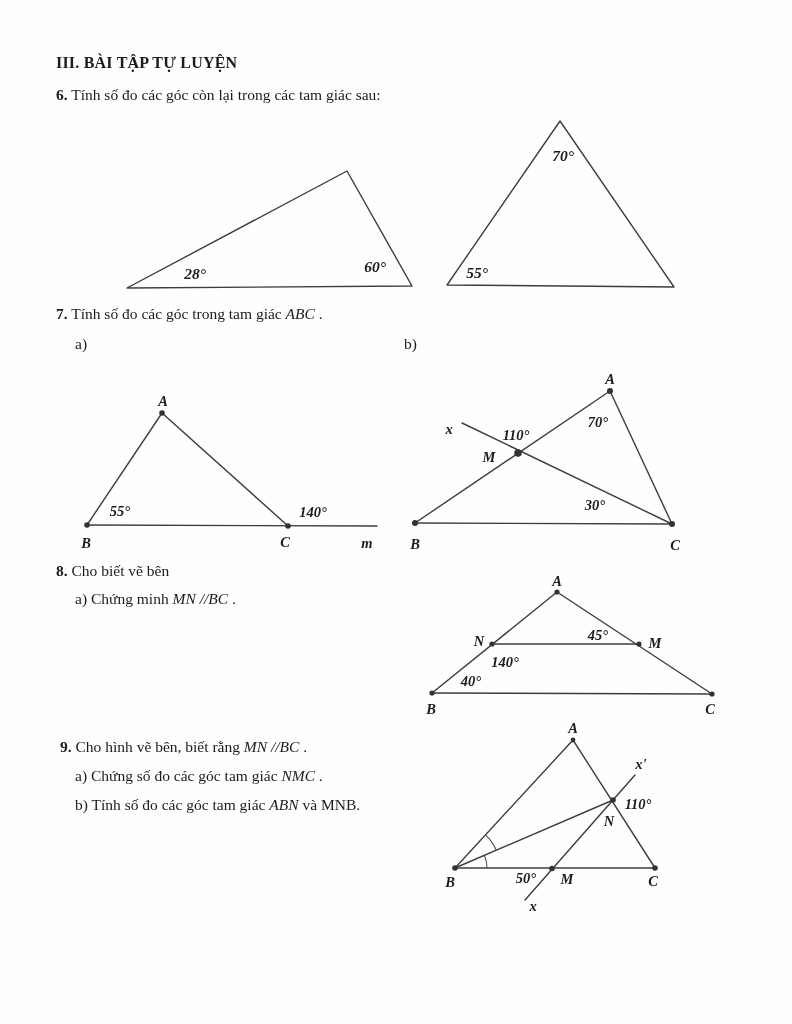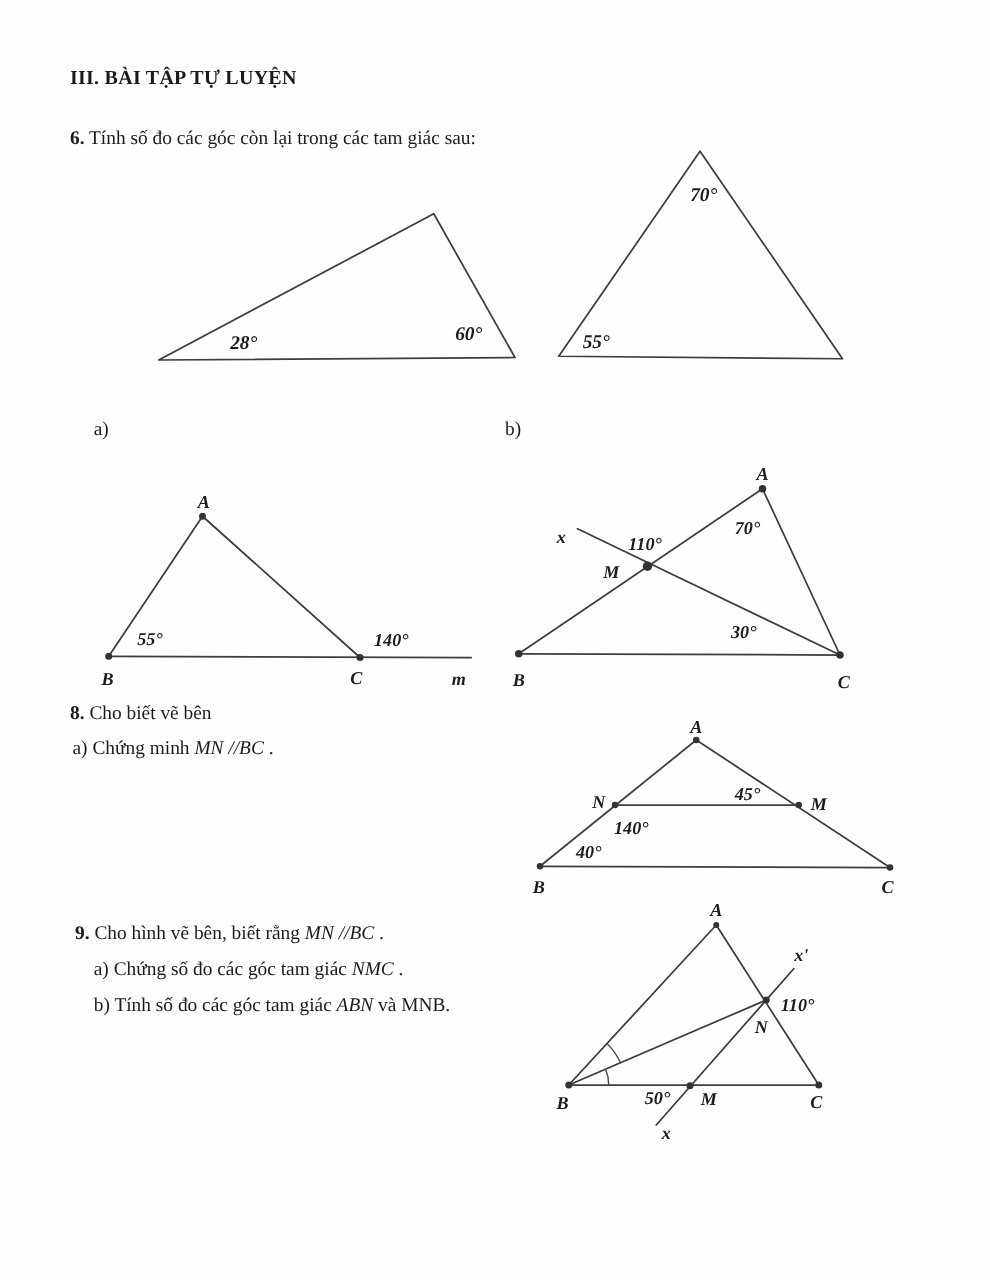--- a/index.html
+++ b/index.html
@@ -34,34 +34,35 @@
   }
   svg text.big { font-size:15.5px; }
 </style>
 </head>
 <body>
 
 <div class="page">
 
   <div class="line hdr" style="left:56px; top:53px;">III. BÀI TẬP TỰ LUYỆN</div>
 
-  <div class="line" style="left:56px; top:85px;margin-top:16px;"><span class="num">6.</span><span> Tính số đo các góc còn lại trong các tam giác sau:</span></div>
+  <div class="line" style="left:56px; top:85px;"><span class="num">6.</span><span> Tính số đo các góc còn lại trong các tam giác sau:</span></div>
 
   <svg style="left:95px; top:160px;" width="330" height="135" viewBox="0 0 330 135">
     <polygon class="stroke" points="32,128 252,11 317,126"></polygon>
     <text class="big" x="100" y="119" text-anchor="middle">28°</text>
     <text class="big" x="280" y="112" text-anchor="middle">60°</text>
   </svg>
 
   <svg style="left:440px; top:112px;" width="250" height="182" viewBox="0 0 250 182">
     <polygon class="stroke" points="120,9 7,173 234,175"></polygon>
     <text class="big" x="123" y="49" text-anchor="middle">70°</text>
     <text class="big" x="37" y="166" text-anchor="middle">55°</text>
   </svg>
 
+  <div class="line" style="left:56px; top:304px;"><span class="num">7.</span><span> Tính số đo các góc trong tam giác </span><span class="mi">ABC</span><span> .</span></div>
   <div class="line" style="left:75px; top:334px;">a)</div>
   <div class="line" style="left:404px; top:334px;">b)</div>
 
   <svg style="left:60px; top:385px;" width="330" height="175" viewBox="0 0 330 175">
     <line class="stroke" x1="102" y1="28" x2="27" y2="140"></line>
     <line class="stroke" x1="102" y1="28" x2="228" y2="141"></line>
     <line class="stroke" x1="27" y1="140" x2="317" y2="141"></line>
     <circle cx="102" cy="28" r="2.8"></circle>
     <circle cx="27" cy="140" r="2.8"></circle>
     <circle cx="228" cy="141" r="2.8"></circle>
@@ -86,21 +87,21 @@
     <text x="20" y="187" text-anchor="middle">B</text>
     <text x="280" y="188" text-anchor="middle">C</text>
     <text x="94" y="100" text-anchor="middle">M</text>
     <text x="54" y="72" text-anchor="middle">x</text>
     <text x="121" y="78" text-anchor="middle">110°</text>
     <text x="203" y="65" text-anchor="middle">70°</text>
     <text x="200" y="148" text-anchor="middle">30°</text>
   </svg>
 
   <div class="line" style="left:56px; top:561px;"><span class="num">8.</span><span> Cho biết vẽ bên</span></div>
-  <div class="line" style="left:58px; top:589px;"><span>a) Chứng minh </span><span class="mi">MN //BC</span><span> .</span></div>
+  <div class="line" style="left:75px; top:589px;"><span>a) Chứng minh </span><span class="mi">MN //BC</span><span> .</span></div>
 
   <svg style="left:415px; top:572px;" width="320" height="150" viewBox="0 0 320 150">
     <line class="stroke" x1="142" y1="20" x2="17" y2="121"></line>
     <line class="stroke" x1="142" y1="20" x2="297" y2="122"></line>
     <line class="stroke" x1="17" y1="121" x2="297" y2="122"></line>
     <line class="stroke" x1="77" y1="72" x2="224" y2="72"></line>
     <circle cx="142" cy="20" r="2.6"></circle>
     <circle cx="17" cy="121" r="2.6"></circle>
     <circle cx="297" cy="122" r="2.6"></circle>
     <circle cx="77" cy="72" r="2.6"></circle>

